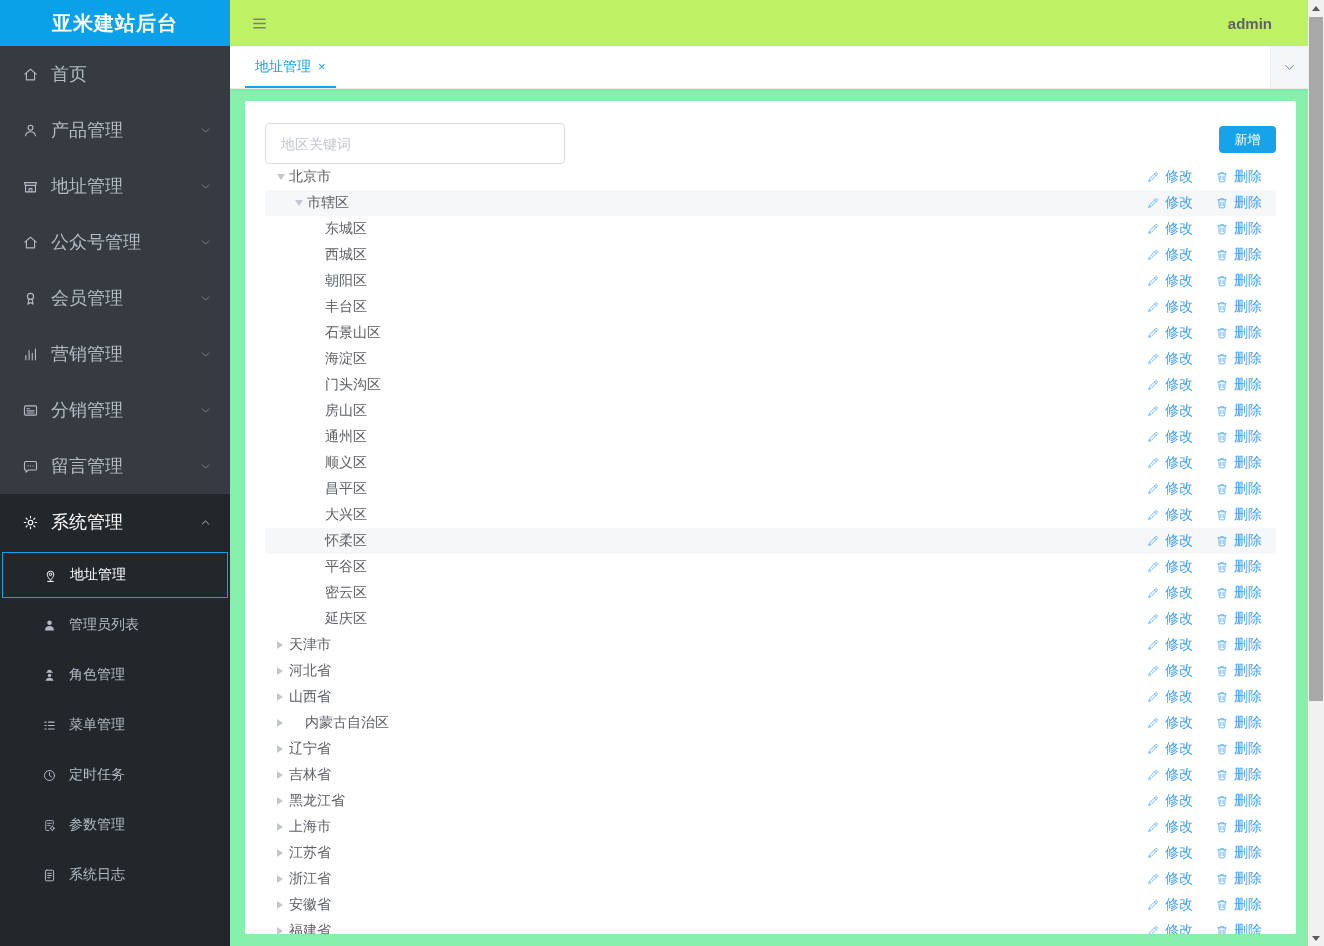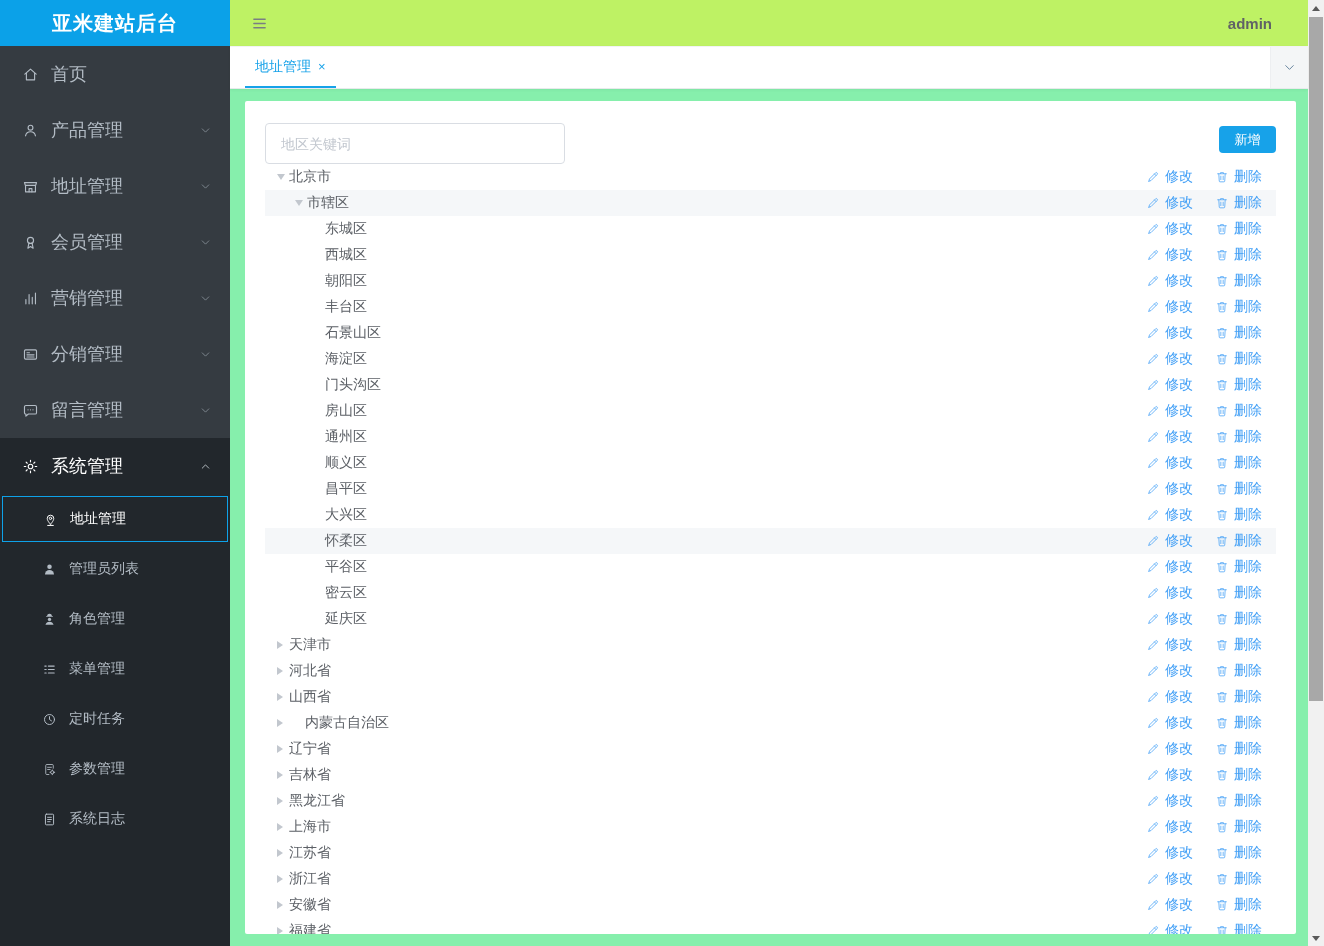--- a/index.html
+++ b/index.html
@@ -100,20 +100,34 @@
         </div>
         <div class="menu-item">
           <span class="mi-icon">
             <svg viewBox="0 0 24 24" fill="none" stroke="currentColor" stroke-width="1.6" stroke-linecap="round" stroke-linejoin="round">
               <path d="M5 11v8.5h14V11"></path>
               <path d="M3.5 6.5h17l-1.2 4H4.7z"></path>
               <path d="M10 19.5V15h4v4.5"></path>
             </svg>
           </span>
           <span class="mi-label">地址管理</span>
+          <span class="chev">
+            <svg viewBox="0 0 24 24" fill="none" stroke="currentColor" stroke-width="1.5" stroke-linecap="round" stroke-linejoin="round">
+              <polyline points="6,9 12,15 18,9"></polyline>
+            </svg>
+          </span>
+        </div>
+        <div class="menu-item">
+          <span class="mi-icon">
+            <svg viewBox="0 0 24 24" fill="none" stroke="currentColor" stroke-width="1.6" stroke-linecap="round" stroke-linejoin="round">
+              <path d="M4 11.5 12 4.5l8 7"></path>
+              <path d="M6.2 10.2V19.5h11.6v-9.3"></path>
+            </svg>
+          </span>
+          <span class="mi-label">公众号管理</span>
           <span class="chev">
             <svg viewBox="0 0 24 24" fill="none" stroke="currentColor" stroke-width="1.5" stroke-linecap="round" stroke-linejoin="round">
               <polyline points="6,9 12,15 18,9"></polyline>
             </svg>
           </span>
         </div>
         <div class="menu-item">
           <span class="mi-icon">
             <svg viewBox="0 0 24 24" fill="none" stroke="currentColor" stroke-width="1.6" stroke-linecap="round" stroke-linejoin="round">
               <circle cx="12" cy="9" r="4.3"></circle>

